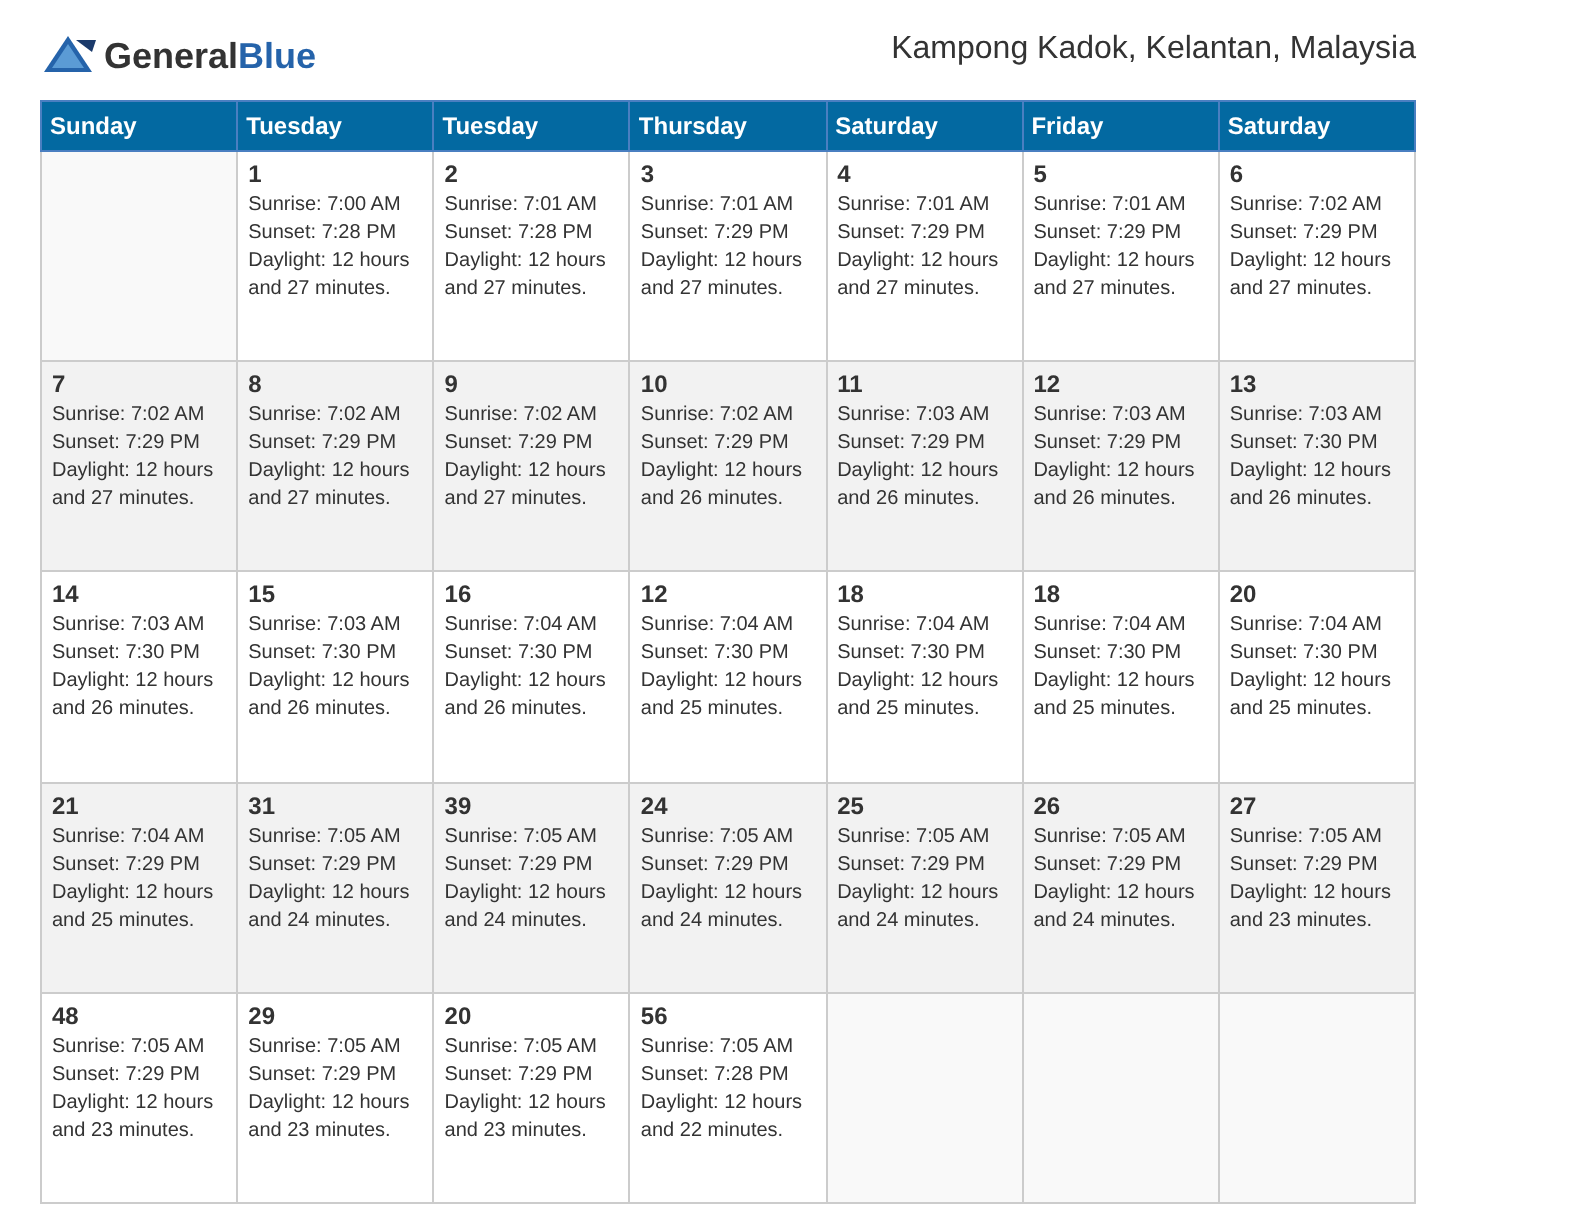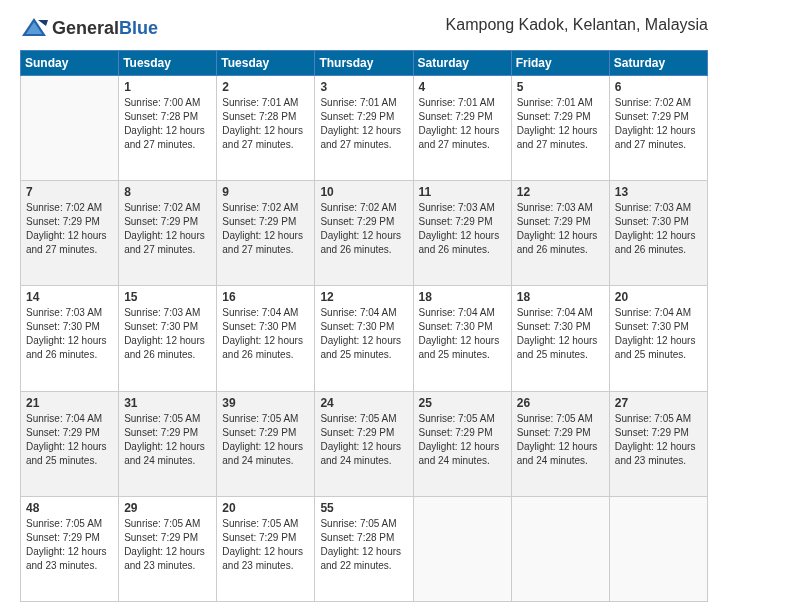--- a/index.html
+++ b/index.html
@@ -256,21 +256,21 @@
           </td>
           <td>
             <span class="day-number">29</span>
             <div class="day-info">Sunrise: 7:05 AM<br>Sunset: 7:29 PM<br>Daylight: 12 hours and 23 minutes.</div>
           </td>
           <td>
             <span class="day-number">20</span>
             <div class="day-info">Sunrise: 7:05 AM<br>Sunset: 7:29 PM<br>Daylight: 12 hours and 23 minutes.</div>
           </td>
           <td>
-            <span class="day-number">55</span>
+            <span class="day-number">56</span>
             <div class="day-info">Sunrise: 7:05 AM<br>Sunset: 7:28 PM<br>Daylight: 12 hours and 22 minutes.</div>
           </td>
           <td class="empty"></td>
           <td class="empty"></td>
           <td class="empty"></td>
         </tr>
       </tbody>
   </table>
 </div>
 

